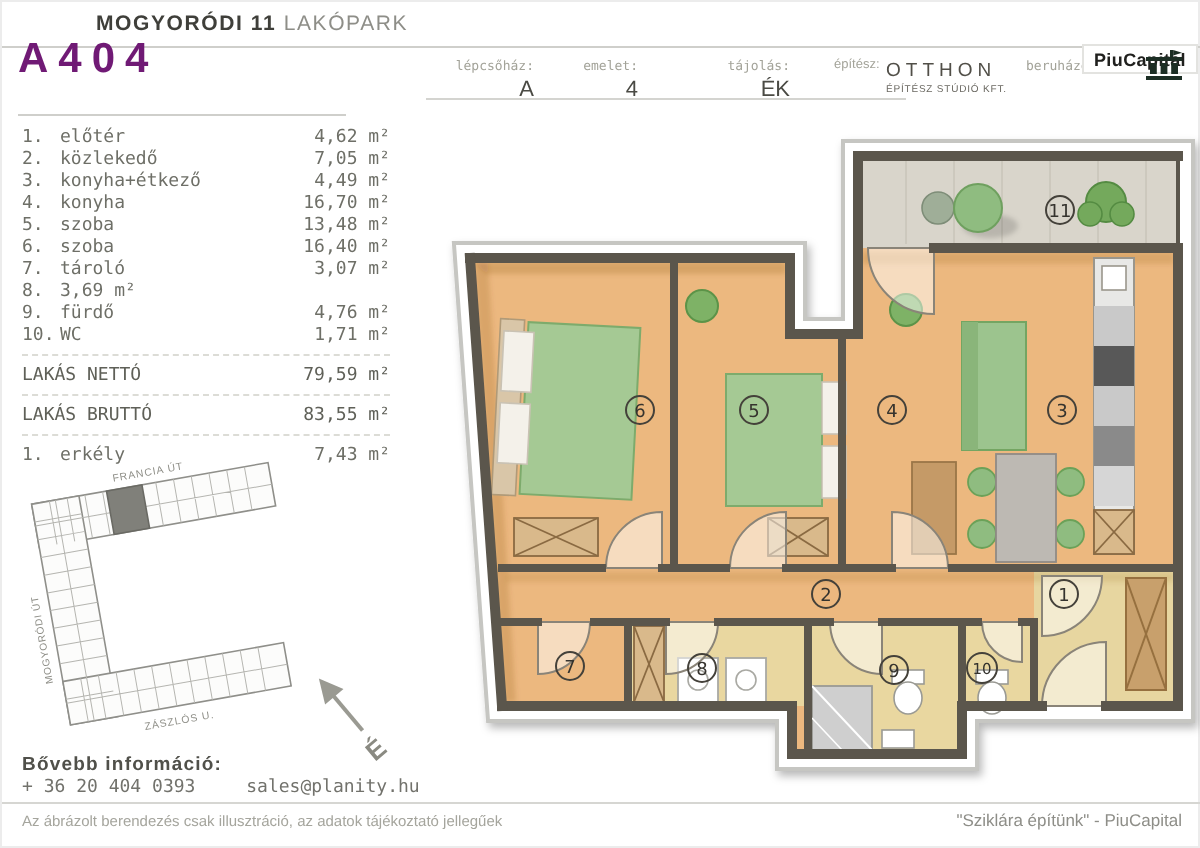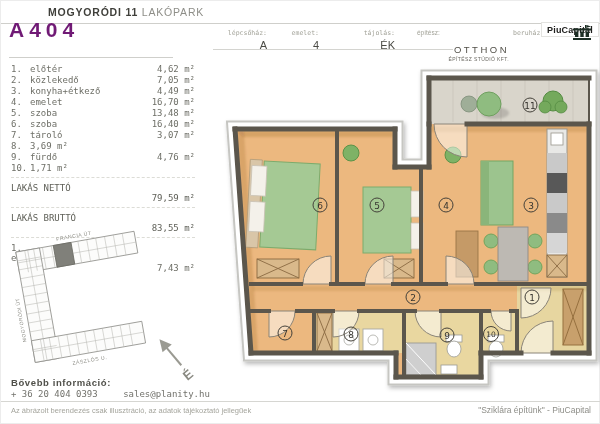--- a/index.html
+++ b/index.html
@@ -15,37 +15,37 @@
   .rule-unit{position:absolute;left:8px;top:56px;width:164px;border-top:1px solid #cfcfcb;}
 
   
   .itable{position:absolute;left:212px;top:28px;display:flex;}
   .icell{text-align:right;}
   .icell .lbl{display:block;font-family:"DejaVu Sans Mono",monospace;font-size:6.5px;color:#a3a399;}
   .icell .val{display:block;font-size:11px;color:#4a4a44;margin-top:2px;}
   .ic1{width:54px}.ic2{width:52px}.ic3{width:76px}
   .rule-table{position:absolute;left:212px;top:48px;width:240px;border-top:1px solid #d4d4d0;}
   .arch-lbl{position:absolute;left:416px;top:28px;font-family:Liberation Sans, sans-serif;font-size:6.5px;color:#a3a399;}
-  .arch{position:absolute;left:442px;top:29px;width:66px;text-align:right;margin-top:14px;}
+  .arch{position:absolute;left:442px;top:29px;width:66px;text-align:left;}
   .arch .nm{font-size:9.5px;letter-spacing:2.5px;color:#514f48;}
   .arch .sub{font-size:5px;letter-spacing:.4px;color:#6b6962;margin-top:1px;}
   .dev-lbl{position:absolute;left:512px;top:28px;font-family:"DejaVu Sans Mono",monospace;font-size:6.5px;color:#a3a399;}
   .logo{position:absolute;left:540px;top:21px;width:52px;text-align:center;border:1px solid #e3e3e0;padding:2px 2px 1px;background:#fff;}
   .logo .nm{font-size:9px;font-weight:bold;color:#20201e;letter-spacing:.2px;}
 
   
   .rlist{position:absolute;left:10px;top:63px;width:184px;
          font-family:"DejaVu Sans Mono",monospace;font-size:9px;line-height:10px;color:#6e6f67;}
   .rrow{display:flex;margin-bottom:1px;}
   .rnum{width:19px;}
   .rname{flex:1;}
   .rarea{text-align:right;white-space:pre;}
   .totals{position:absolute;left:10px;top:176px;width:184px;
           font-family:"DejaVu Sans Mono",monospace;font-size:9px;color:#5f6058;}
-  .trow{display:flex;padding:5px 0 4px;border-top:1px dashed #dcdcd6;flex-direction:column;}
+  .trow{display:flex;padding:5px 0 4px;border-top:1px dashed #dcdcd6;}
   .tlabel{flex:1;}
   .tarea{text-align:right;}
   .erow{color:#6e6f67;}
 
   
   .contact-h{position:absolute;left:10px;top:376px;font-size:9.5px;font-weight:bold;letter-spacing:.6px;color:#50504a;}
   .contact-r{position:absolute;left:10px;top:388px;font-family:"DejaVu Sans Mono",monospace;font-size:9px;color:#72726c;}
   .contact-r a{color:#72726c;text-decoration:none;margin-left:20px;}
   .rule-bot{position:absolute;left:0;top:400px;width:600px;border-top:1px solid #d6d6d2;}
   .disclaimer{position:absolute;left:10px;top:405px;font-size:7.5px;color:#a5a59d;}
@@ -361,21 +361,21 @@
         <span class="rname">közlekedő</span>
         <span class="rarea">7,05 m²</span>
       </div>
     <div class="rrow">
         <span class="rnum">3.</span>
         <span class="rname">konyha+étkező</span>
         <span class="rarea">4,49 m²</span>
       </div>
     <div class="rrow">
         <span class="rnum">4.</span>
-        <span class="rname">emelet</span>
+        <span class="rname">konyha</span>
         <span class="rarea">16,70 m²</span>
       </div>
     <div class="rrow">
         <span class="rnum">5.</span>
         <span class="rname">szoba</span>
         <span class="rarea">13,48 m²</span>
       </div>
     <div class="rrow">
         <span class="rnum">6.</span>
         <span class="rname">szoba</span>
@@ -390,20 +390,21 @@
         <span class="rnum">8.</span>
         <span class="rarea">3,69 m²</span>
       </div>
     <div class="rrow">
         <span class="rnum">9.</span>
         <span class="rname">fürdő</span>
         <span class="rarea">4,76 m²</span>
       </div>
     <div class="rrow">
         <span class="rnum">10.</span>
+        <span class="rname">WC</span>
         <span class="rarea">1,71 m²</span>
       </div>
   </div>
 
   <div class="totals">
     <div class="trow">
       <span class="tlabel">LAKÁS NETTÓ</span>
       <span class="tarea">79,59 m²</span>
     </div>
     <div class="trow">

